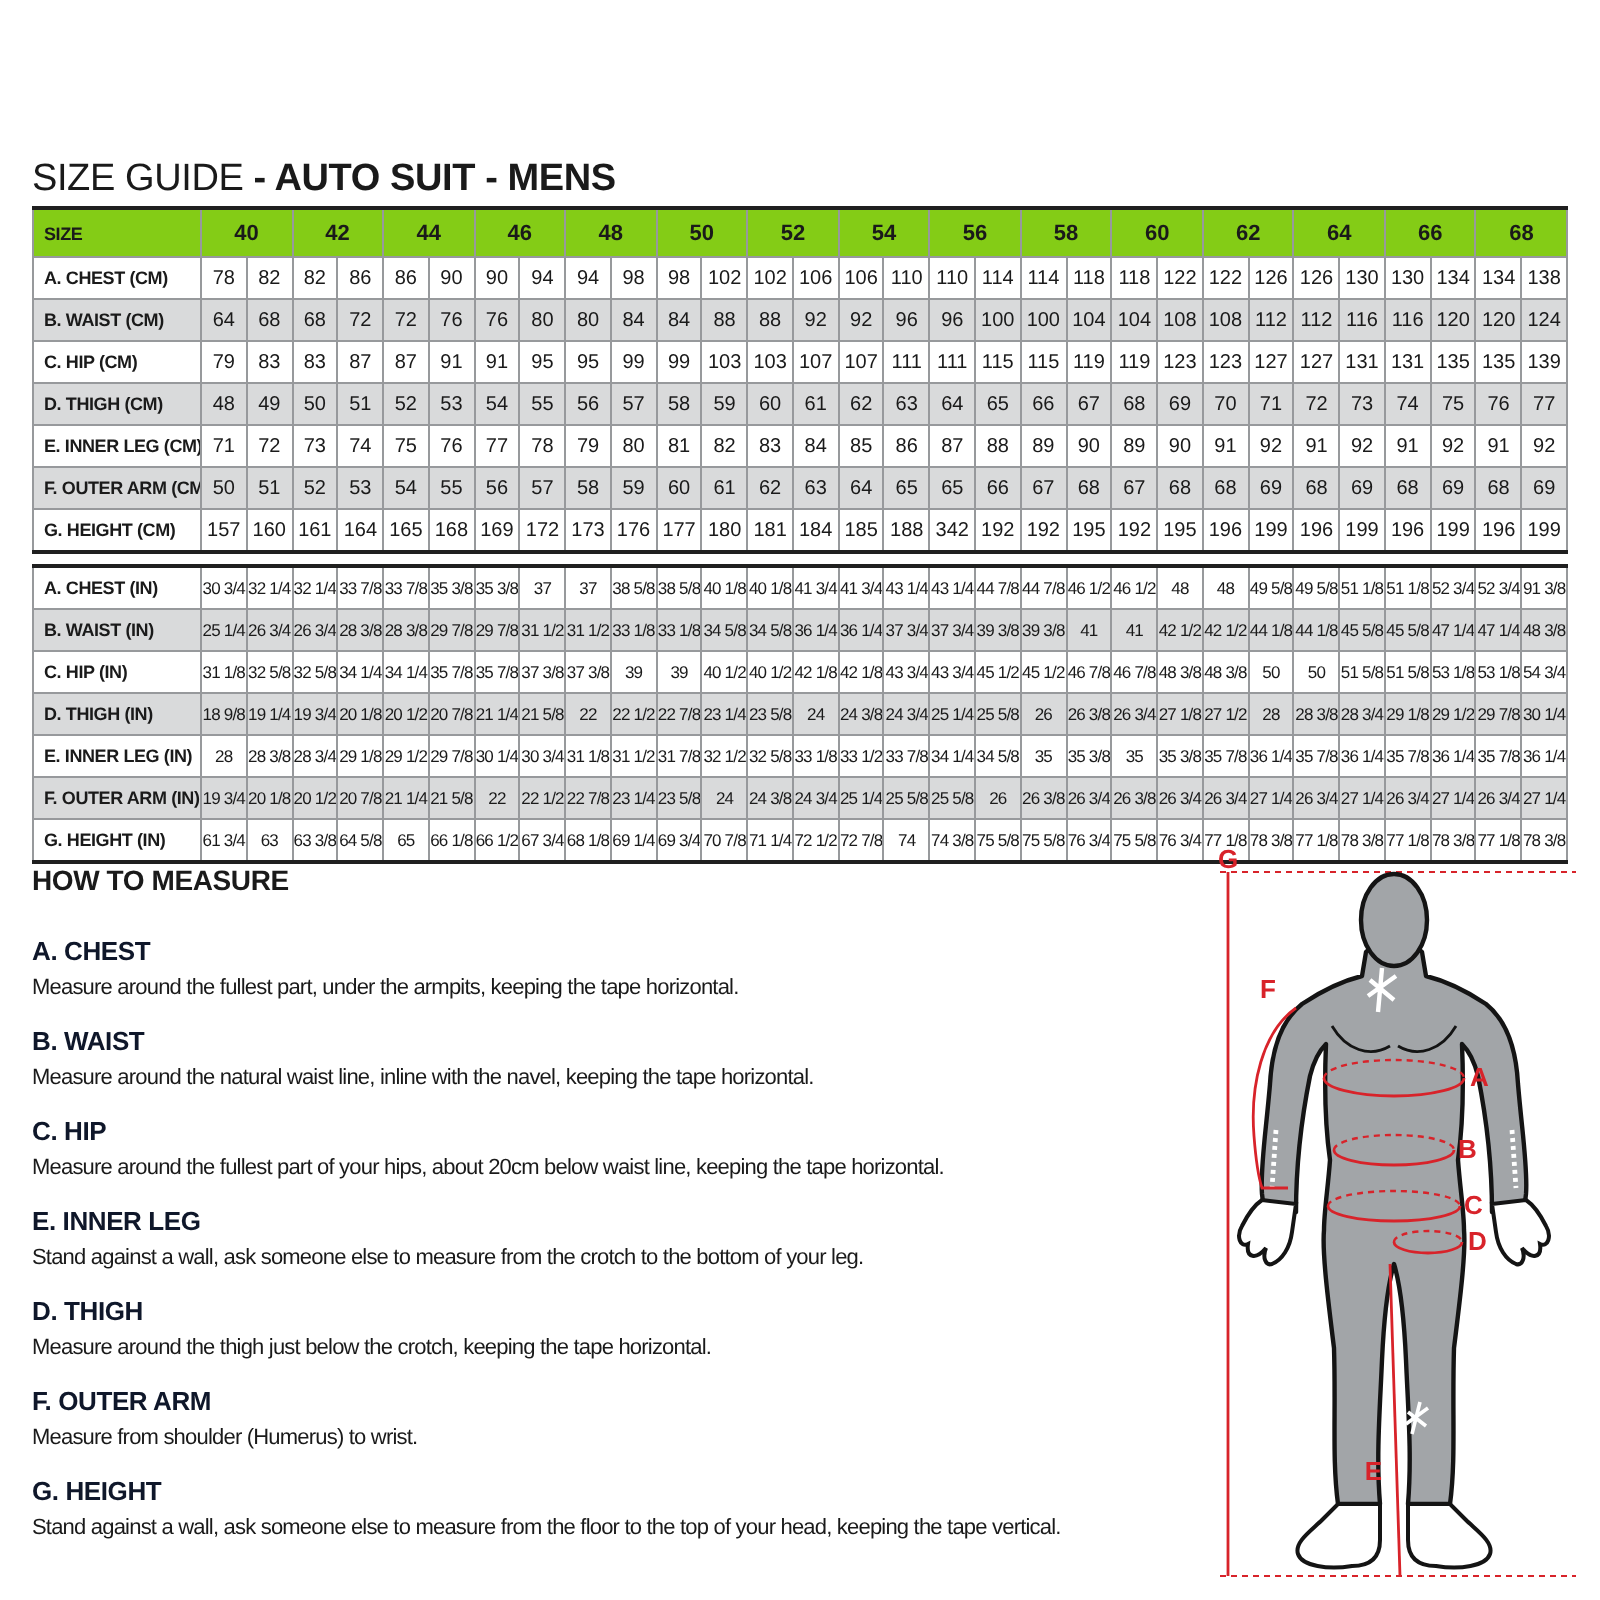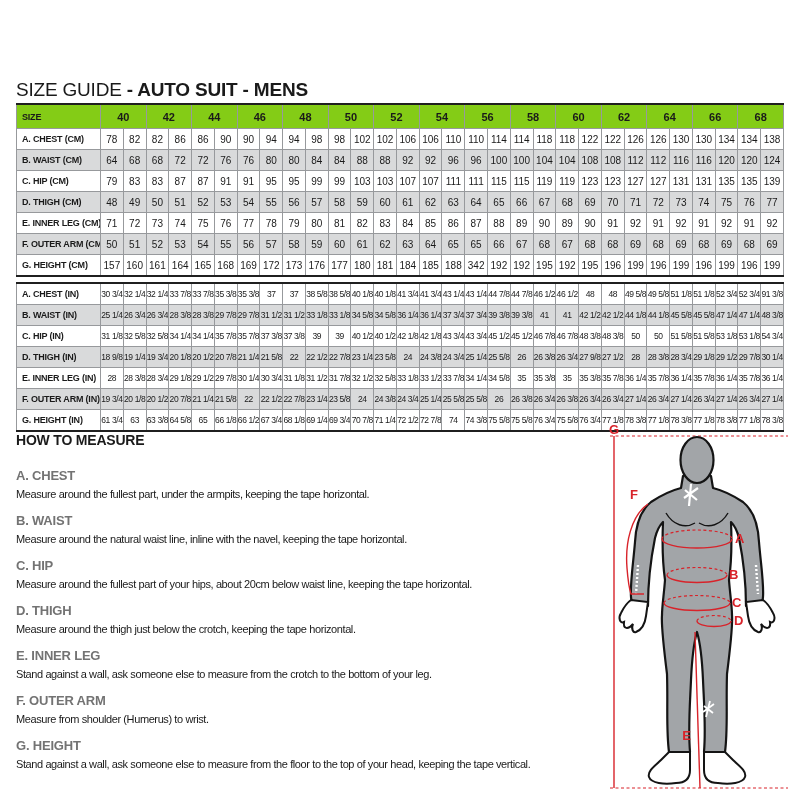--- a/index.html
+++ b/index.html
@@ -21,21 +21,21 @@
                    font-weight:700;letter-spacing:-0.2px;}
   table.size-table.cm td{font-size:10px;}
   table.size-table.in td{font-size:8.5px;letter-spacing:-0.4px;}
   table.size-table tr.shade td,table.size-table tr.shade th.lbl{background:#d9dadb;}
   table.size-table tr.plain td,table.size-table tr.plain th.lbl{background:#ffffff;}
   
   .htm{position:absolute;left:16px;top:404px;width:600px;}
   .htm h2{margin:0 0 20px 0;font-size:14px;font-weight:700;letter-spacing:-0.2px;}
   .measure-block{margin:0 0 10px 0;}
   .measure-block h3{margin:0 0 3px 0;font-size:13px;line-height:15px;font-weight:700;
-                    color:#737373;letter-spacing:-0.2px;}
+                    color:#0f172a;letter-spacing:-0.2px;}
   .measure-block p{margin:0;font-size:11px;line-height:17px;letter-spacing:-0.4px;white-space:nowrap;}
   
   .fig{position:absolute;left:603px;top:390px;width:197px;height:410px;}
   .flbl{font-family:"Liberation Sans",sans-serif;font-size:13px;font-weight:700;fill:#d8232a;}
   .redline{stroke:#d8232a;fill:none;}
 </style>
 </head>
 <body>
 
 <div class="page">
@@ -415,21 +415,21 @@
             <td>23 1/4</td>
             <td>23 5/8</td>
             <td>24</td>
             <td>24 3/8</td>
             <td>24 3/4</td>
             <td>25 1/4</td>
             <td>25 5/8</td>
             <td>26</td>
             <td>26 3/8</td>
             <td>26 3/4</td>
-            <td>27 9/8</td>
+            <td>27 1/8</td>
             <td>27 1/2</td>
             <td>28</td>
             <td>28 3/8</td>
             <td>28 3/4</td>
             <td>29 1/8</td>
             <td>29 1/2</td>
             <td>29 7/8</td>
             <td>30 1/4</td>
           </tr>
           <tr class="plain">
@@ -544,26 +544,26 @@
         </div>
         <div class="measure-block">
           <h3>B. WAIST</h3>
           <p>Measure around the natural waist line, inline with the navel, keeping the tape horizontal.</p>
         </div>
         <div class="measure-block">
           <h3>C. HIP</h3>
           <p>Measure around the fullest part of your hips, about 20cm below waist line, keeping the tape horizontal.</p>
         </div>
         <div class="measure-block">
+          <h3>E. INNER LEG</h3>
+          <p>Stand against a wall, ask someone else to measure from the crotch to the bottom of your leg.</p>
+        </div>
+        <div class="measure-block">
           <h3>D. THIGH</h3>
           <p>Measure around the thigh just below the crotch, keeping the tape horizontal.</p>
-        </div>
-        <div class="measure-block">
-          <h3>E. INNER LEG</h3>
-          <p>Stand against a wall, ask someone else to measure from the crotch to the bottom of your leg.</p>
         </div>
         <div class="measure-block">
           <h3>F. OUTER ARM</h3>
           <p>Measure from shoulder (Humerus) to wrist.</p>
         </div>
         <div class="measure-block">
           <h3>G. HEIGHT</h3>
           <p>Stand against a wall, ask someone else to measure from the floor to the top of your head, keeping the tape vertical.</p>
         </div>
       </div>

